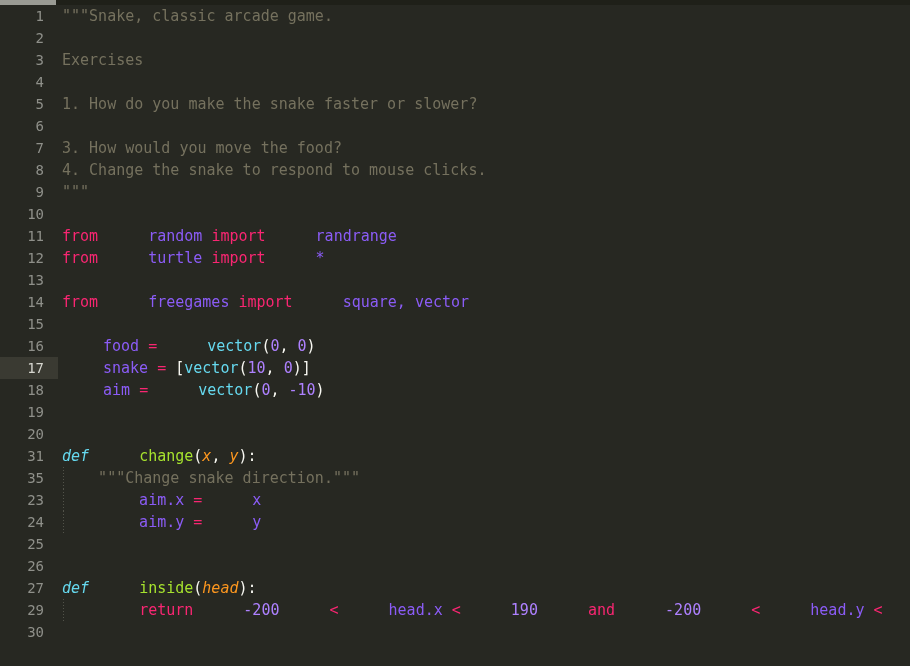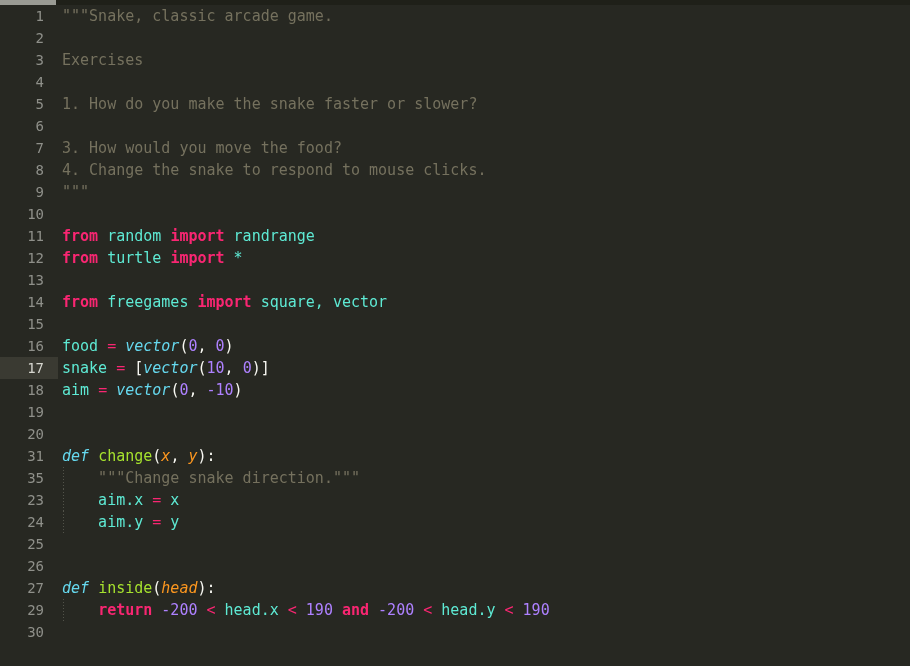--- a/index.html
+++ b/index.html
@@ -67,29 +67,29 @@
     width: 1px; height: 22px;
     background-image: linear-gradient(
       to bottom,
       #52534a 0px, #52534a 1px,
       transparent 1px, transparent 3px);
     background-size: 1px 3px;
   }
   .g1 { left: 63px; }
 
   
-  .tok-kw      { color: #f92672; font-weight: bold; }
+  .tok-kw      { color: #f92672; }
   .tok-def     { color: #66d9ef; font-style: italic; }
   .tok-fn      { color: #a6e22e; }
   .tok-param   { color: #fd971f; font-style: italic; }
   .tok-num     { color: #ae81ff; }
   .tok-op      { color: #f92672; }
   .tok-doc     { color: #75715e; }
-  .tok-call    { color: #66d9ef; font-style: italic; }
-  .tok-plain   { color: #5eead4; }
+  .tok-call    { color: #66d9ef; }
+  .tok-plain   { color: #8b5cf6; margin-left: 41px; }
   .tok-punct   { color: #f8f8f2; }
 </style>
 </head>
 <body>
 
 <div id="editor">
 
   <div id="hscroll-track">
     <div id="hscroll-thumb"></div>
   </div>

